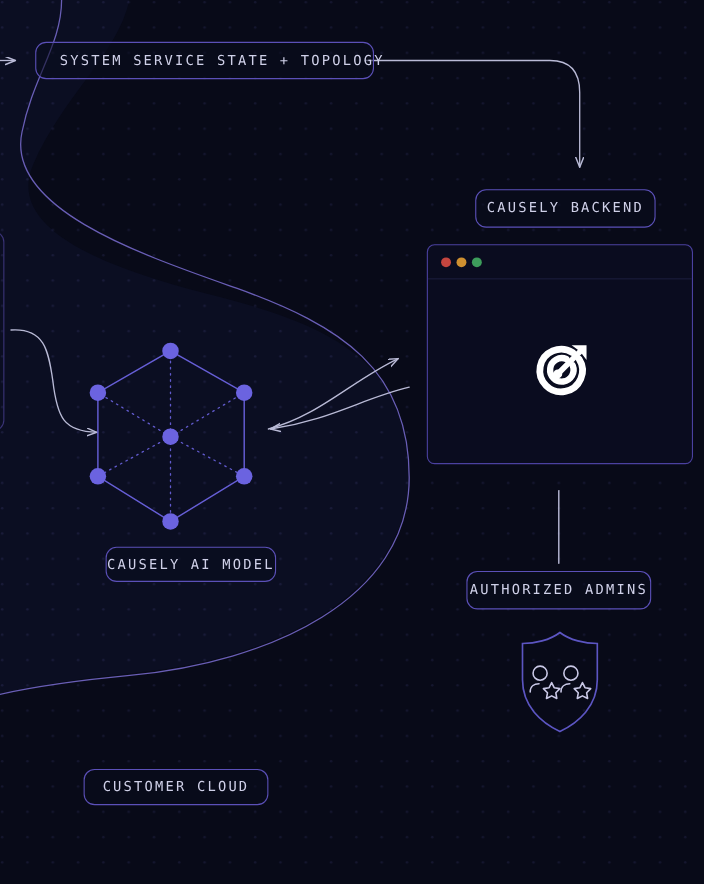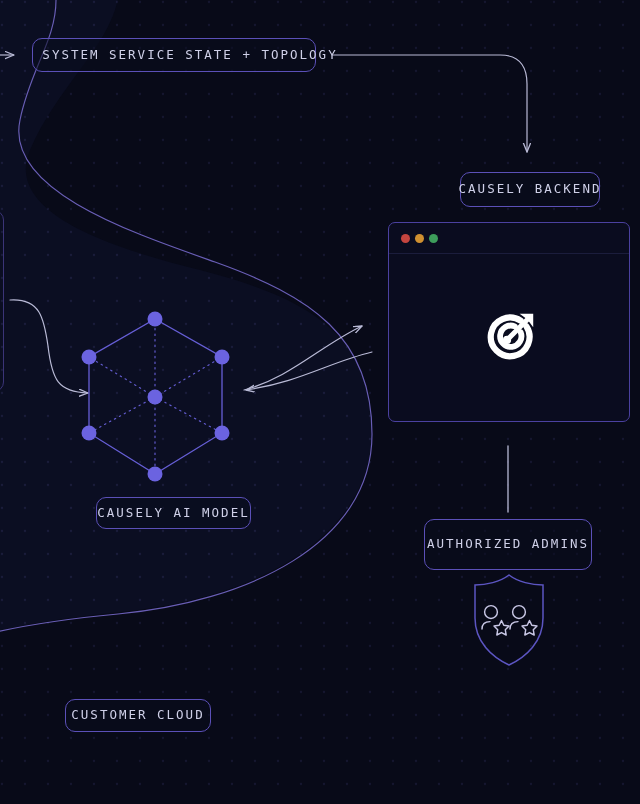--- a/index.html
+++ b/index.html
@@ -36,25 +36,25 @@
     font-size: 12.5px;
     letter-spacing: 2.0px;
     line-height: 1;
     display: flex;
     align-items: center;
     justify-content: center;
     white-space: nowrap;
     text-transform: uppercase;
     user-select: none;
   }
-  #pill-topology { left: 32px;  top: 38px;  width: 284px; height: 34px; padding-left: 32px; }
-  #pill-backend  { left: 432px; top: 172px; width: 140px; height: 35px; margin-left: 28px; }
+  #pill-topology { left: 32px;  top: 38px;  width: 308px; height: 34px; padding-left: 32px; }
+  #pill-backend  { left: 432px; top: 172px; width: 164px; height: 35px; }
   #pill-aimodel  { left: 78px;  top: 497px; width: 155px; height: 32px; margin-left: 18px; }
-  #pill-admins   { left: 424px; top: 519px; width: 168px; height: 51px; }
-  #pill-cloud    { left: 65px;  top: 699px; width: 146px; height: 33px; }
+  #pill-admins   { left: 424px; top: 519px; width: 168px; height: 35px; }
+  #pill-cloud    { left: 76px;  top: 699px; width: 168px; height: 33px; }
 
   
   #pill-offscreen-left {
     position: absolute;
     left: -26px; top: 210px;
     width: 30px; height: 182px;
     box-sizing: border-box;
     border: 1px solid #3b3478;
     border-radius: 10px;
     background: transparent;

